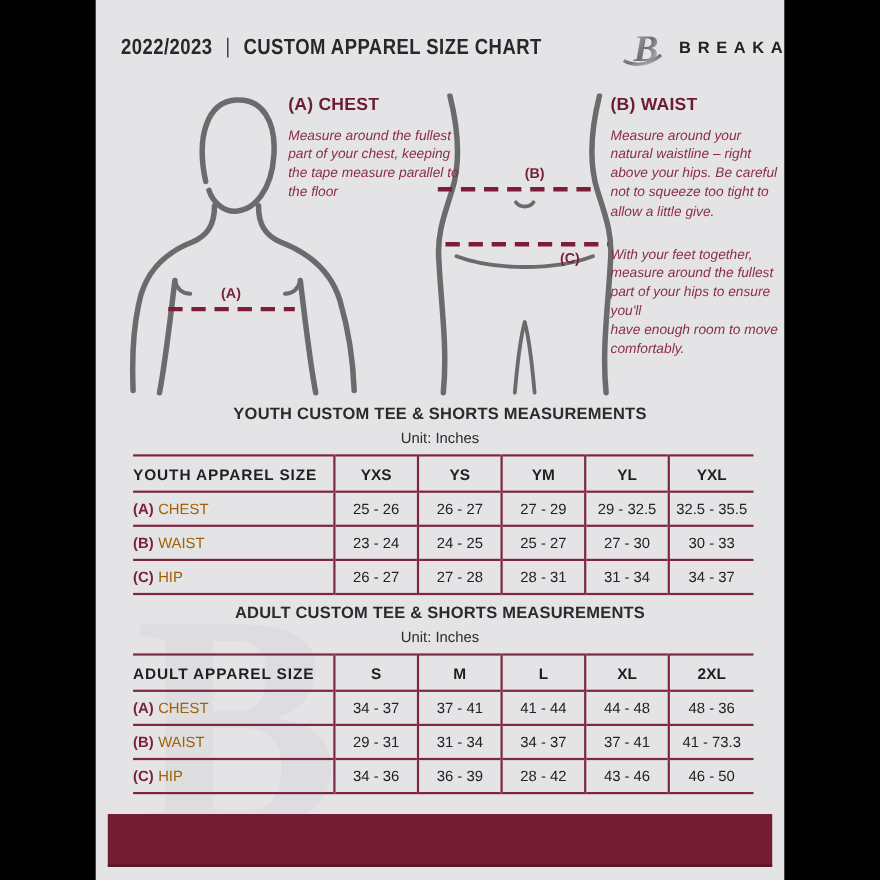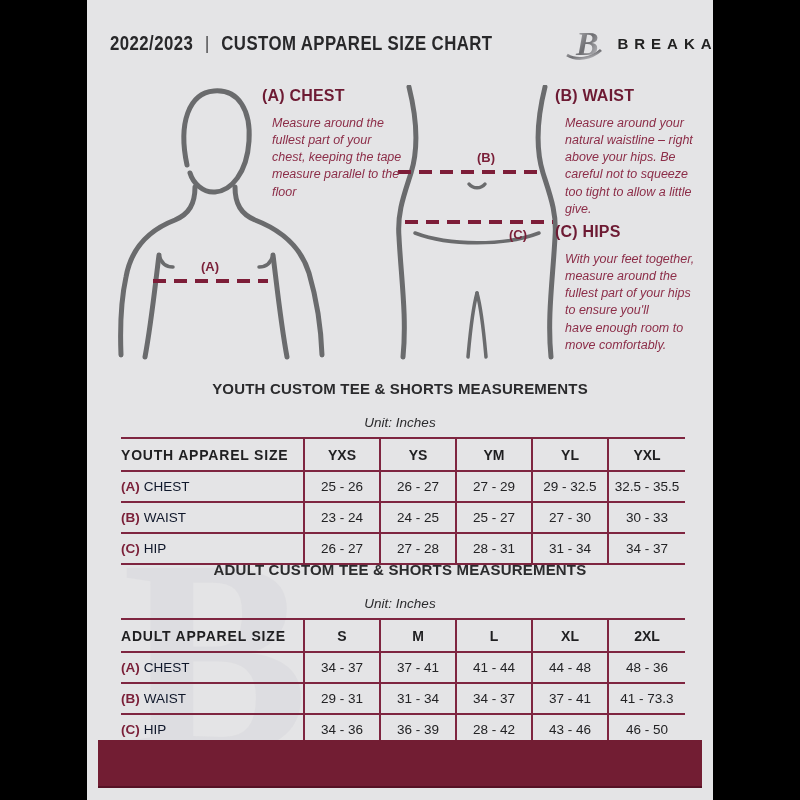--- a/index.html
+++ b/index.html
@@ -34,40 +34,40 @@
   
   .diagrams{position:absolute;top:85px;left:0;width:626px;height:276px;z-index:1;}
   .fig{position:absolute;top:0;}
   .fig-left{left:28px;}
   .fig-mid{left:300px;}
   .guide{position:absolute;}
   .guide-a{left:175px;top:2px;width:155px;}
   .guide-b{left:468px;top:2px;width:152px;}
   .guide-c{left:468px;top:138px;width:158px;}
   .guide-head{font-size:16px;font-weight:bold;color:var(--maroon-text);margin:0 0 10px 0;letter-spacing:.2px;}
-  .guide-text{font-size:12.5px;font-style:italic;color:var(--rose);line-height:1.37;margin:10px;white-space:pre-line;}
+  .guide-text{font-size:12.5px;font-style:italic;color:var(--rose);line-height:1.37;margin:0;white-space:pre-line;}
 
   
   .section{position:absolute;left:0;width:626px;z-index:1;}
   .section-youth{top:364px;}
   .section-adult{top:545px;}
-  .section-title{text-align:center;font-size:15px;font-weight:bold;color:#2b2b2d;letter-spacing:.2px;line-height:18px;margin:16px;}
-  .section-unit{text-align:center;font-size:13.5px;font-style:italic;color:#2b2b2d;line-height:17px;margin:1px 0 0 0;}
+  .section-title{text-align:center;font-size:15px;font-weight:bold;color:#2b2b2d;letter-spacing:.2px;line-height:18px;margin:4px;}
+  .section-unit{text-align:center;font-size:13.5px;color:#2b2b2d;line-height:17px;margin:1px 0 0 0;}
 
   table.size-table{border-collapse:collapse;table-layout:fixed;width:564px;margin:6px 0 0 34px;
                    border-bottom:2px solid var(--border);}
   .size-table tr{border-top:2px solid var(--border);}
   .size-table th,.size-table td{padding:0;background:transparent;}
   .size-table th:not(:first-child),.size-table td:not(:first-child){border-left:2px solid var(--border);text-align:center;}
   .size-table th{height:31px;font-size:14px;font-weight:bold;color:#1f1f21;}
   .size-table td{height:29px;font-size:13.5px;color:var(--ink);}
   .size-label{font-weight:400;font-size:13.5px;color:var(--gray-ink);letter-spacing:.8px;text-align:left;padding-left:16px;margin-left:32px;}
   .row-label{text-align:left;padding-left:16px;white-space:nowrap;}
   .row-key{font-weight:bold;color:#7a1f38;}
-  .row-name{color:#0f172a;margin-left:4px;}
+  .row-name{color:#a16207;margin-left:4px;}
 
   
   .bottom-bar{position:absolute;left:11px;top:740px;width:604px;height:46px;background:var(--maroon);
               border-bottom:2px solid #561225;z-index:2;}
 
   svg{display:block;}
 </style>
 </head>
 <body>
 
@@ -132,21 +132,20 @@
 
       <div class="guide guide-a">
         <p class="guide-head">(A) CHEST</p>
         <p class="guide-text">Measure around the fullest part of your chest, keeping the tape measure parallel to the floor</p>
       </div>
       <div class="guide guide-b">
         <p class="guide-head">(B) WAIST</p>
         <p class="guide-text">Measure around your natural waistline – right above your hips. Be careful not to squeeze too tight to allow a little give.</p>
       </div>
       <div class="guide guide-c">
-        <p class="guide-head">(C) HIPS</p>
         <p class="guide-text">With your feet together, measure around the fullest part of your hips to ensure you'll
 have enough room to move comfortably.</p>
       </div>
     </div>
 
     <div class="section section-youth">
       <p class="section-title">YOUTH CUSTOM TEE &amp; SHORTS MEASUREMENTS</p>
       <p class="section-unit">Unit: Inches</p>
       <table class="size-table">
         <colgroup>

